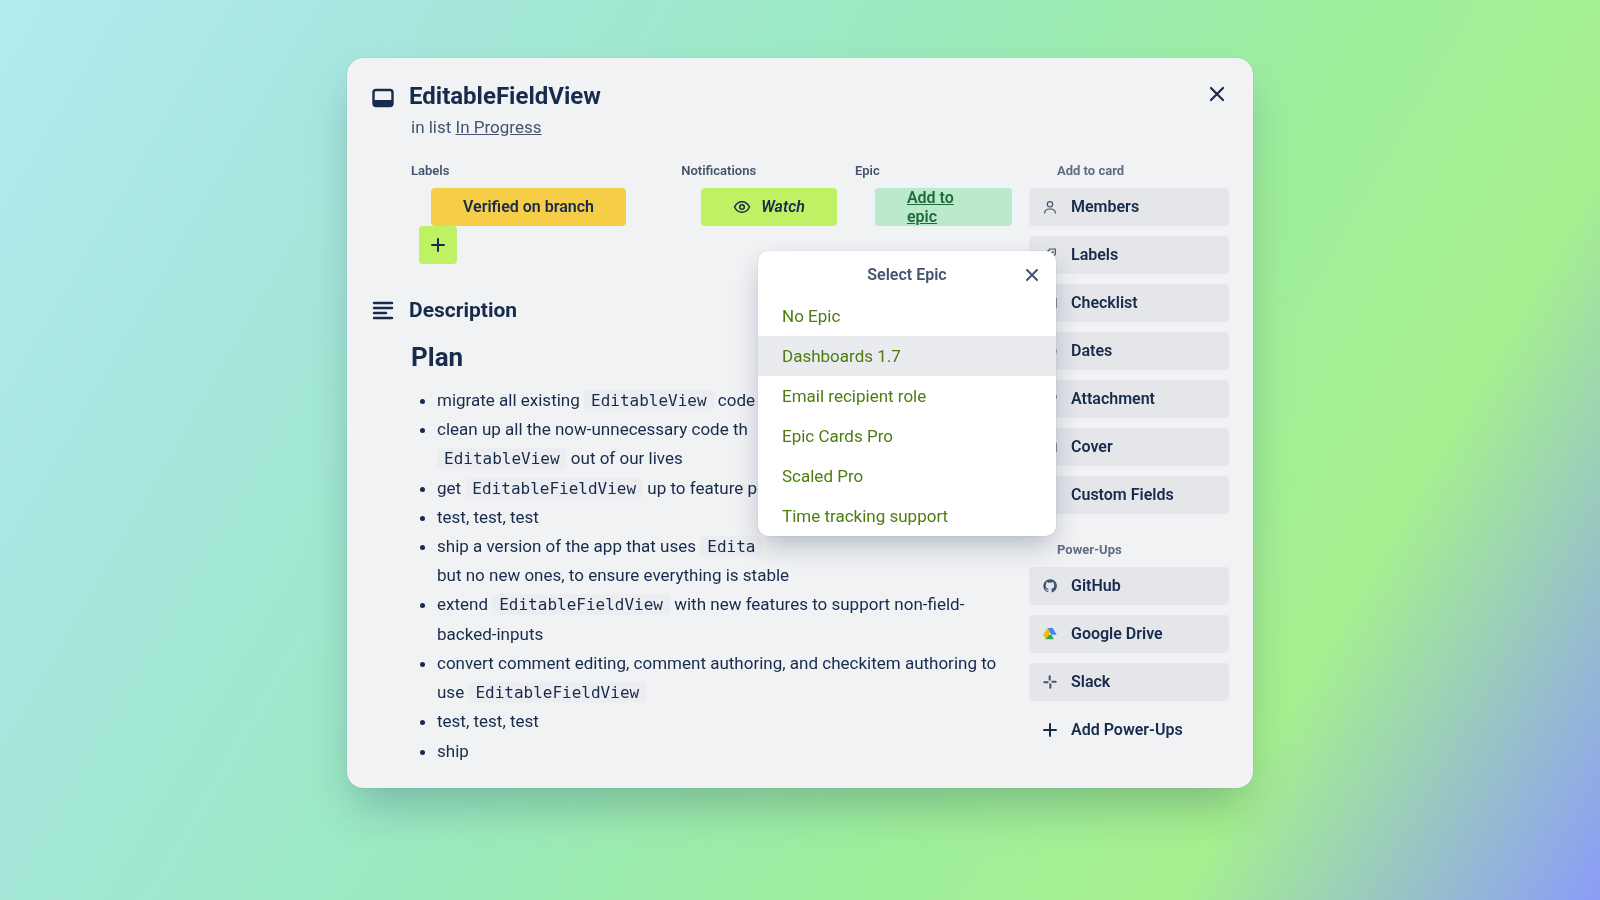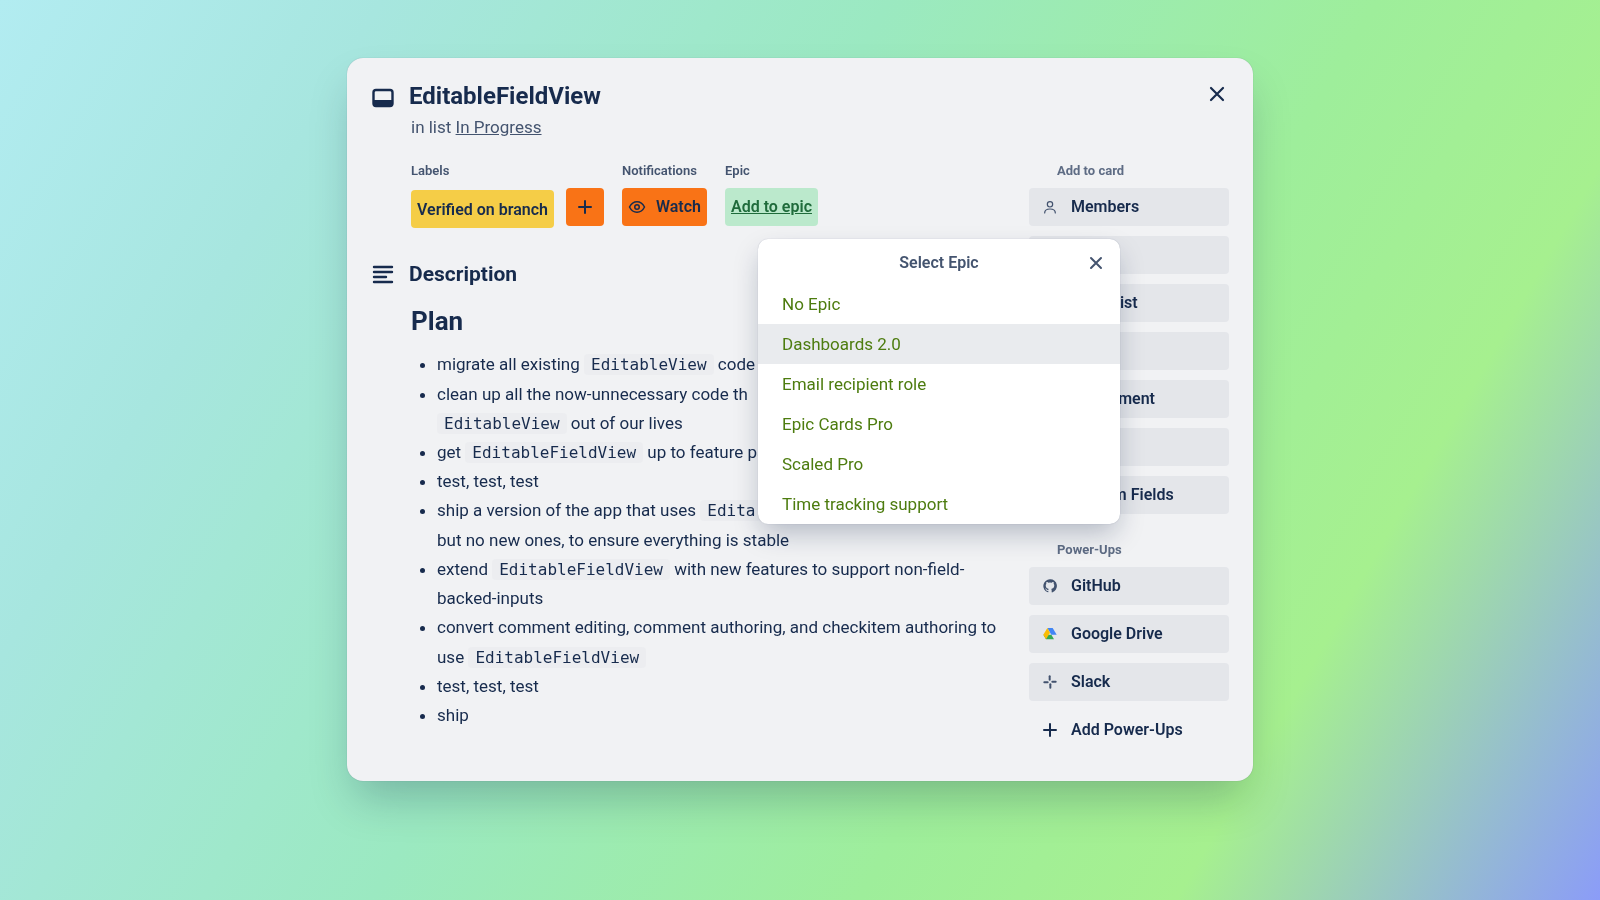--- a/index.html
+++ b/index.html
@@ -30,27 +30,27 @@
     display:flex; align-items:center; justify-content:center;
     cursor:pointer; color:#172b4d;
   }
   .body { display:flex; gap: 17px; margin-top: 26px; }
   .main { flex:1; padding-left: 40px; position:relative; }
   .side { width: 200px; flex:0 0 200px; }
   .meta-row { display:flex; gap: 18px; }
   .meta-col {}
   .meta-label { font-size:13px; font-weight:600; color:#44546f; margin-bottom:10px; }
   .chip {
-    display:inline-flex; align-items:center; height:38px; padding:0 6px; border-radius:4px;
-    font-size:16px; font-weight:600; cursor:pointer;
+    display:inline-flex; align-items:center; height:38px; padding:0 32px; border-radius:4px;
+    font-size:16px; font-weight:600; cursor:pointer;margin-left:20px;
   }
   .chip.yellow { background:#f5cd47; color:#172b4d; }
-  .chip.grey { background:#f97316; color:#172b4d; }
+  .chip.grey { background:#bef264; color:#172b4d;font-style:italic; }
   .chip.green { background:#bbe9cc; color:#1f6b3b; }
-  .chip.green .txt { text-decoration: underline; text-align: center; }
+  .chip.green .txt { text-decoration: underline; }
   .chip.iconplus { width:38px; justify-content:center; padding:0; }
   .chip .ic { margin-right:10px; display:inline-flex; }
   .desc-head { display:flex; align-items:center; gap:14px; margin-top:34px; margin-left:-40px;text-align:center; }
   .desc-head .ic { width:24px; height:24px; color:#172b4d; }
   .desc-title { font-size:21px; font-weight:700; }
   .plan-title { font-size:26px; font-weight:700; margin-top:20px; }
   ul.plan { margin-top:14px; padding-left:26px; }
   ul.plan li { font-size:17px; line-height:1.72; color:#172b4d; }
   code.inline {
     background:#ecedf0; padding:1px 7px; border-radius:4px;
@@ -61,21 +61,21 @@
   .side-btn{
     display:flex; align-items:center; gap:12px;
     height:38px; background:#e4e6ea; border-radius:4px;
     padding:0 12px; font-size:16px; font-weight:600; color:#172b4d;
     cursor:pointer; margin-bottom:10px;
   }
   .side-btn .ic{ width:18px; height:18px; display:flex; align-items:center; justify-content:center; color:#42526e; }
   .side-btn.ghost{ background:transparent; }
   .side-sep{ height:18px; }
   .popover{
-    position:absolute; left:387px; top:76px; width:362px;
+    position:absolute; left:387px; top:88px; width:298px;
     background:#fff; border-radius:10px;
     box-shadow: 0 12px 28px -4px rgba(9,30,66,0.28), 0 0 1px rgba(9,30,66,0.3);
     overflow:hidden; z-index:10;
   }
   .popover-head{ position:relative; text-align:center; padding:14px 0 12px; }
   .popover-title{ font-size:16px; font-weight:600; color:#44546f; }
   .popover-close{ position:absolute; right:10px; top:10px; width:28px; height:28px; border-radius:6px; display:flex; align-items:center; justify-content:center; cursor:pointer; color:#44546f; }
   .popover-item{ padding:10px 24px; font-size:17px; color:#4d7c0f; cursor:pointer; }
   .popover-item.sel{ background:#e9ebee; }
   svg{ display:block; }
@@ -165,21 +165,21 @@
         <div class="popover-head">
           <span class="popover-title">Select Epic</span>
           <span class="popover-close">
             <svg width="14" height="14" viewBox="0 0 14 14">
                 <path d="M2 2l10 10M12 2L2 12" stroke="currentColor" stroke-width="2" stroke-linecap="round"></path>
               </svg>
           </span>
         </div>
         <div id="popover-items">
             <div class="popover-item">No Epic</div>
-            <div class="popover-item sel">Dashboards 2.0</div>
+            <div class="popover-item sel">Dashboards 1.7</div>
             <div class="popover-item">Email recipient role</div>
             <div class="popover-item">Epic Cards Pro</div>
             <div class="popover-item">Scaled Pro</div>
             <div class="popover-item">Time tracking support</div>
           </div>
       </div>
 
     </div>
 
     <div class="side">

